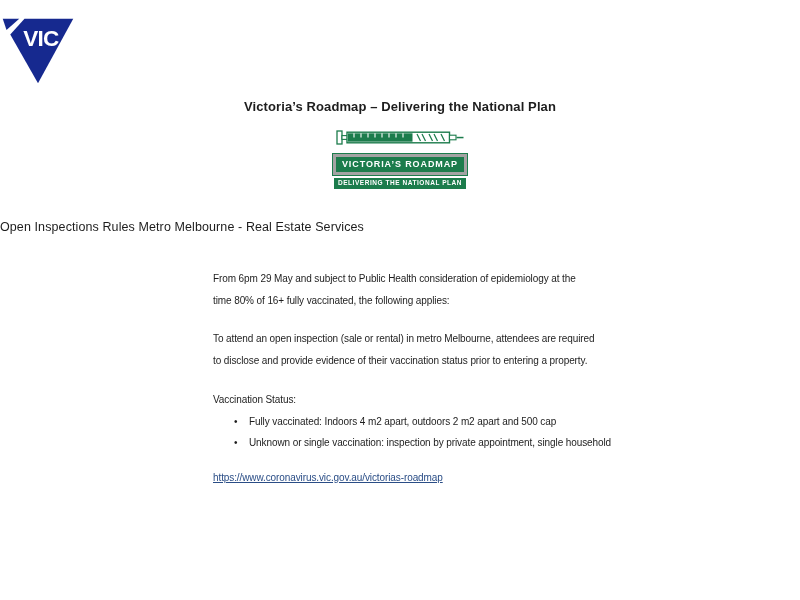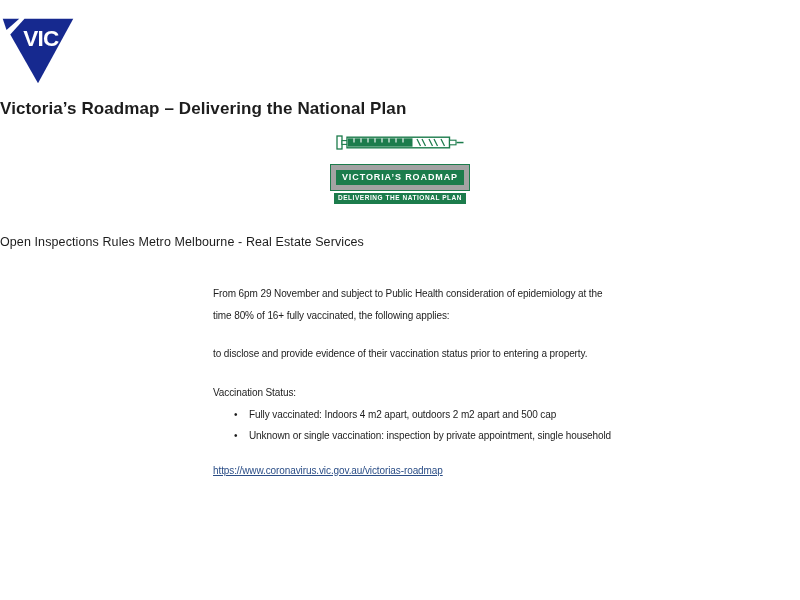--- a/index.html
+++ b/index.html
@@ -18,40 +18,40 @@
   }
   .page {
     position: relative;
     width: 800px; height: 600px;
     background: #ffffff;
   }
   .logo-wrap { text-align: left; padding-top: 18px; }
   .logo-svg { width: 76px; height: 66px; display: inline-block; }
   .doc-title {
     margin-top: 11px;
-    text-align: left;
-    font-size: 17px;
+    text-align: center;
+    font-size: 13px;
     font-weight: bold;
     color: var(--ink);
     letter-spacing: 0.1px;
   }
   .badge { margin-top: 16px; text-align: center; line-height: 0; }
   .syringe-svg { width: 128px; height: 15px; display: inline-block; }
   .badge-line { line-height: 0; }
   .badge-title {
     display: inline-block;
     background: var(--brand-green);
     color: #fff;
     font-weight: bold;
     font-size: 9px;
     line-height: 1.25;
     letter-spacing: 0.9px;
     padding: 2px 6px 2px;
-    margin-top: 15px;
-    border: 5px solid #a3a3a3;
+    margin-top: 9px;
+    border: 3px solid #a3a3a3;
     outline: 1px solid var(--brand-green);
   }
   .badge-subtitle {
     display: inline-block;
     background: var(--brand-green);
     color: #fff;
     font-weight: bold;
     font-size: 6.5px;
     line-height: 1.3;
     letter-spacing: 0.55px;
@@ -152,25 +152,26 @@
     <div class="badge-line">
       <span class="badge-subtitle">DELIVERING THE NATIONAL PLAN</span>
     </div>
   </div>
 
   <div class="doc-heading">Open Inspections Rules Metro Melbourne - Real Estate Services</div>
 
   <div class="content">
 
     <div class="para">
-      <span class="line">From 6pm 29 November and subject to Public Health consideration of epidemiology at the</span>
+      <span class="line">From 6pm 29 May and subject to Public Health consideration of epidemiology at the</span>
       <span class="line">time 80% of 16+ fully vaccinated, the following applies:</span>
     </div>
 
     <div class="para">
+      <span class="line">To attend an open inspection (sale or rental) in metro Melbourne, attendees are required</span>
       <span class="line">to disclose and provide evidence of their vaccination status prior to entering a property.</span>
     </div>
 
     <div class="para vacc-label">
       <span class="line">Vaccination Status:</span>
     </div>
 
     <div class="bullet-list">
       <div class="bullet-item">
         <span class="bullet-dot">•</span>

